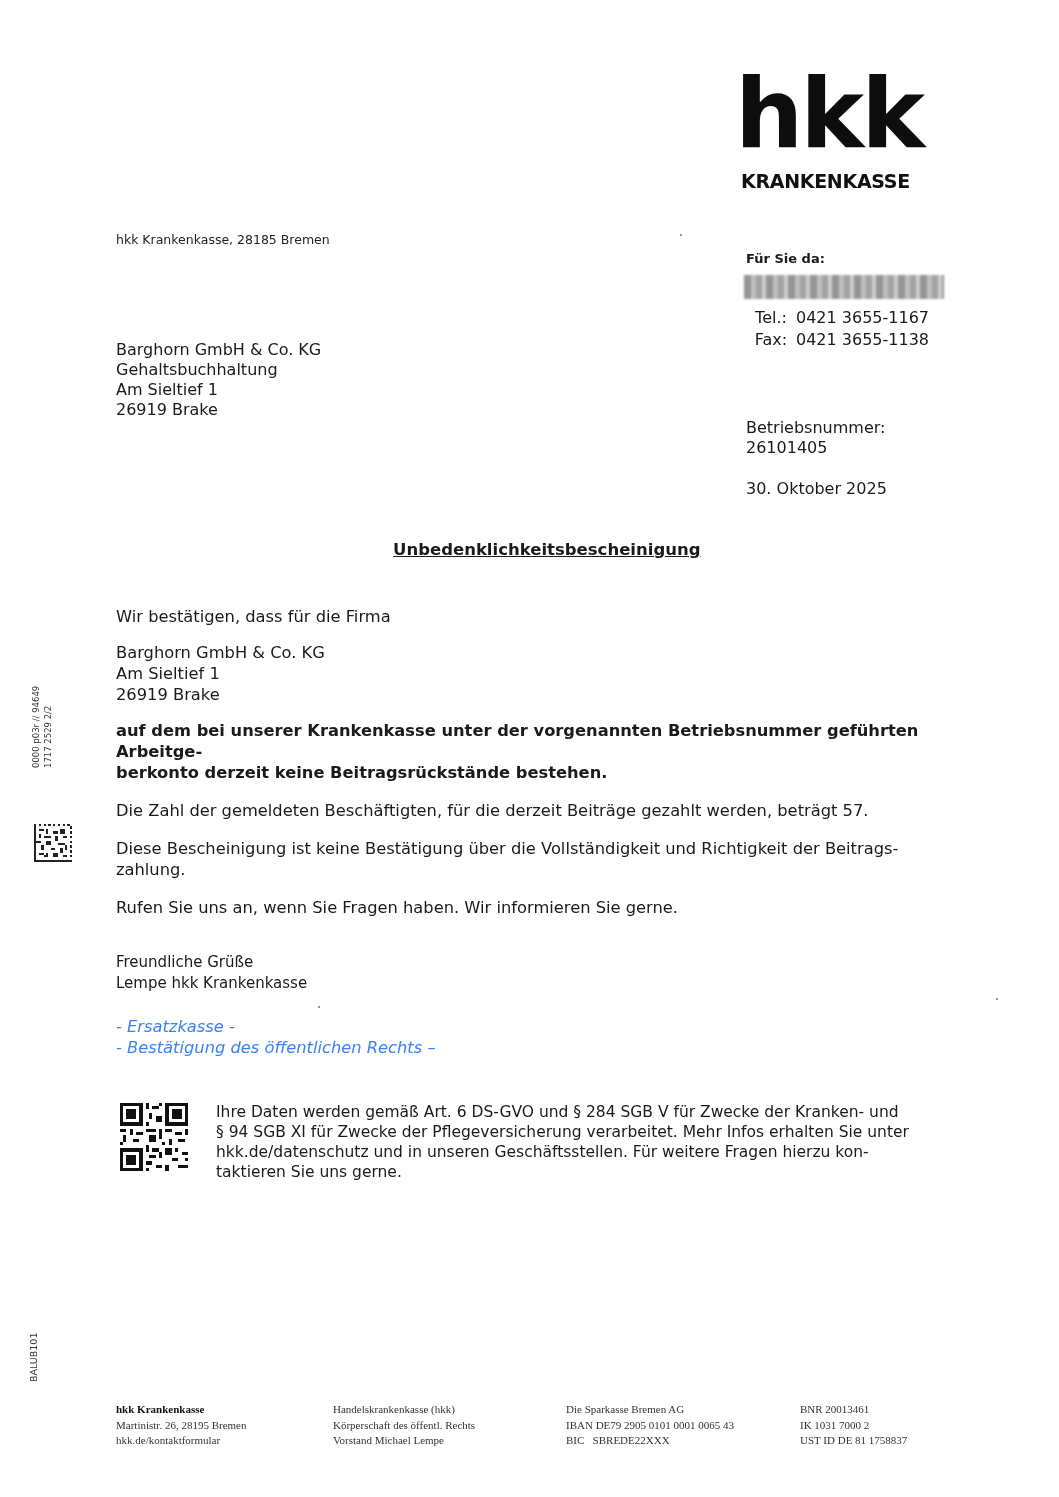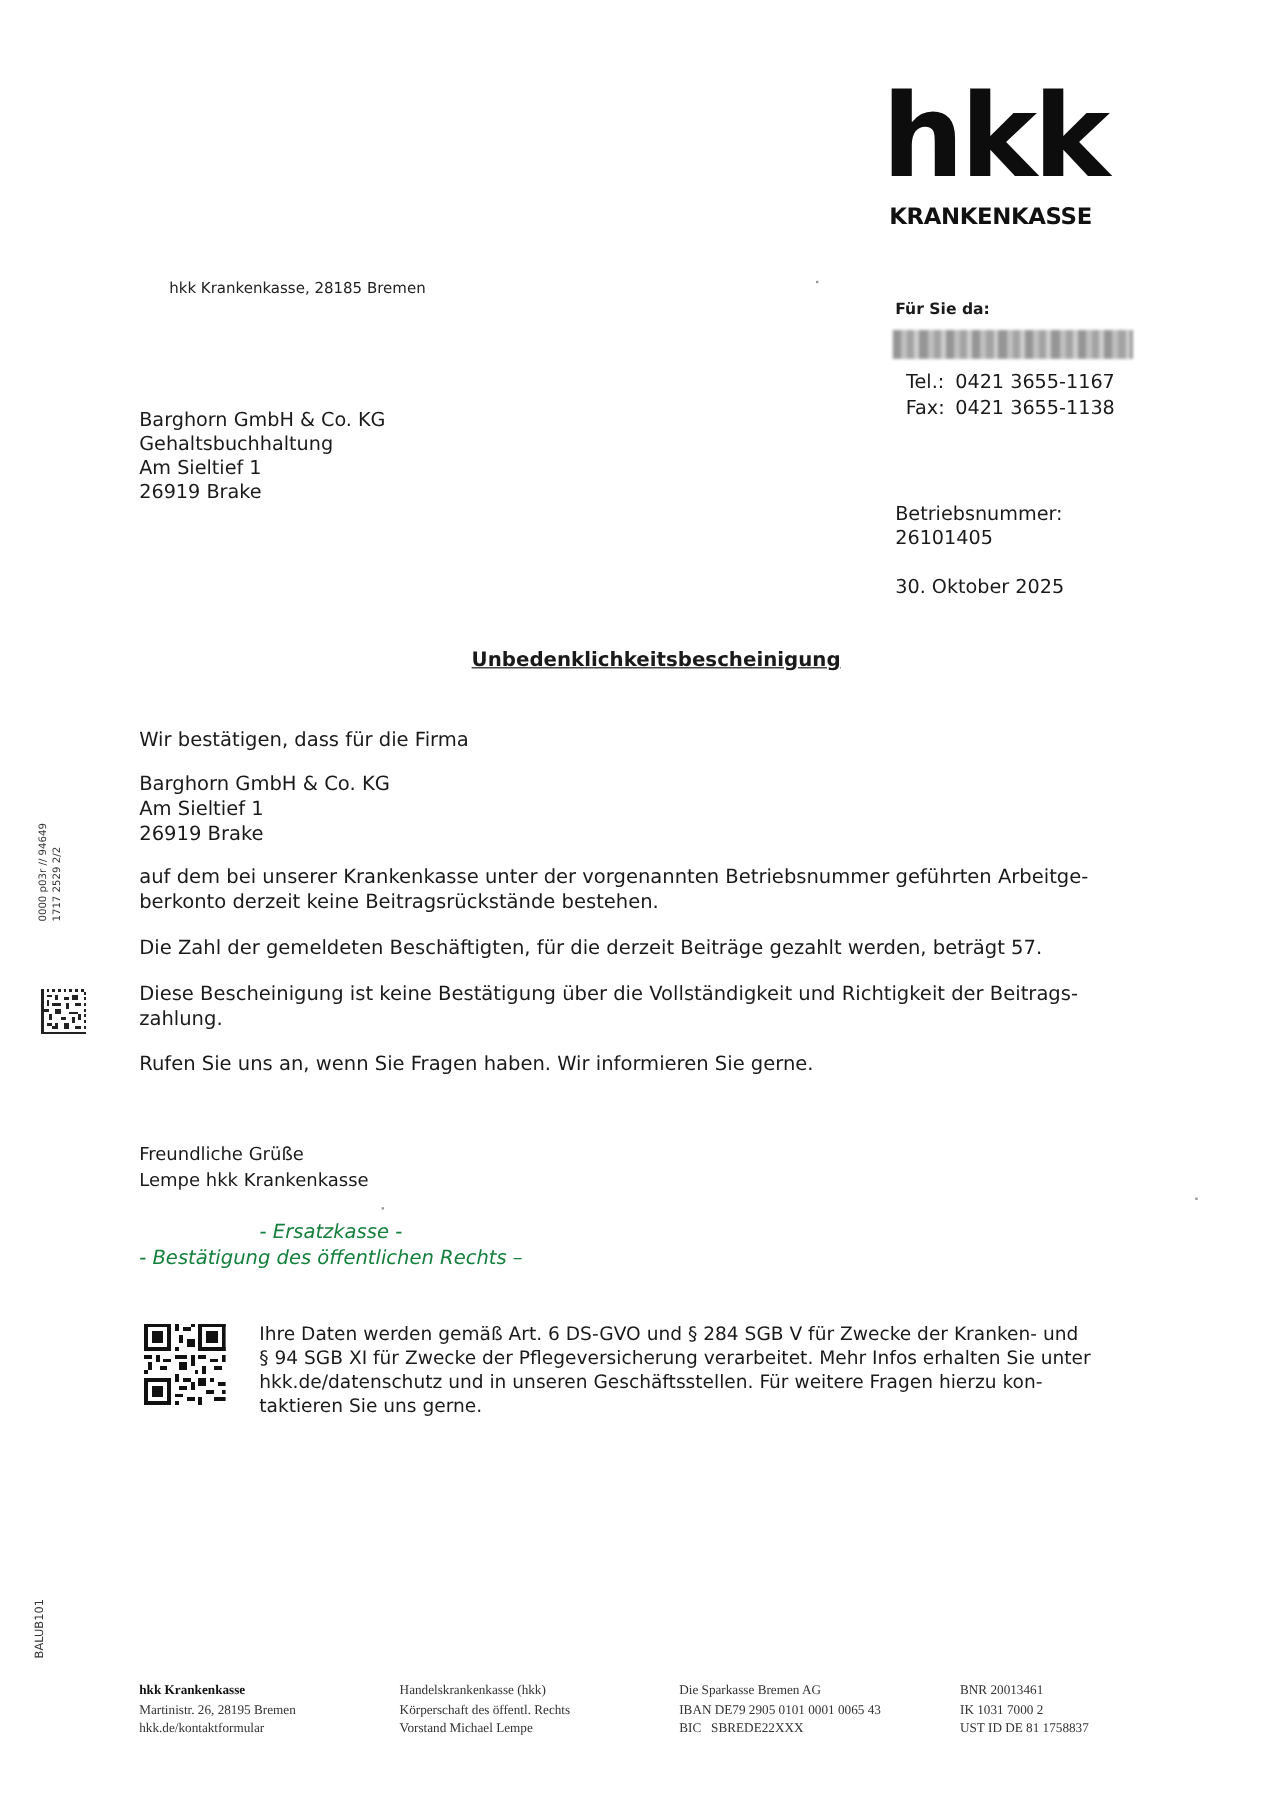--- a/index.html
+++ b/index.html
@@ -2,38 +2,38 @@
 <html><head>
 <meta charset="utf-8">
 <style>
   html, body { margin:0; padding:0; background:#ffffff; }
   body { width:1059px; height:1497px; position:relative; overflow:hidden;
          font-family:"DejaVu Sans", sans-serif; color:#1a1a1a; }
   .abs { position:absolute; }
   .logo-hkk { left:735px; top:66px; font-family:"DejaVu Sans", sans-serif; font-weight:bold;
               font-size:96px; line-height:96px; letter-spacing:-3px; color:#0d0d0d; }
   .logo-sub { left:741px; top:170px; font-weight:bold; font-size:19px; letter-spacing:-0.3px; color:#111; }
-  .sender-line { left:116px; top:232px; font-size:12.5px; color:#222;margin-left:25px; }
+  .sender-line { left:116px; top:232px; font-size:12.5px; color:#222; }
   .contact { left:746px; top:248px; font-size:16px; line-height:22px; }
   .contact .title { font-weight:bold; font-size:13px; }
   .blurred { width:200px; height:24px; margin:5px 0 8px -2px;
              background:
                repeating-linear-gradient(90deg, #8a8a8a 0 7px, #b8b8b8 7px 12px, #9a9a9a 12px 18px, #c8c8c8 18px 22px),
                #aaa; filter:blur(1.2px); opacity:0.9; }
   .contact-row { display:flex;text-align:center; }
   .contact-row .lbl { width:50px; }
   .recipient { left:116px; top:340px; font-size:16px; line-height:20px; }
   .meta { left:746px; top:418px; font-size:16px; line-height:20px; }
   .date { left:746px; top:479px; font-size:16px; }
   .subject { left:393px; top:540px; font-size:16.5px; font-weight:bold; text-decoration:underline; }
   .body { left:116px; top:606px; width:860px; font-size:16.3px; line-height:21px; }
   .body p { margin:0 0 15px 0; }
   .body .addr { margin:0 0 15px 0; line-height:21px; }
   .closing { left:116px; top:952px; font-size:15px; line-height:21px; }
-  .legal { left:116px; top:1016px; font-size:16.3px; line-height:21px; font-style:italic; color:#15803d;text-align:center; }
+  .legal { left:116px; top:1016px; font-size:16.3px; line-height:21px; font-style:italic; color:#3b82f6; }
   .qr-main { left:120px; top:1103px; width:68px; height:68px; }
   .privacy { left:216px; top:1102px; width:770px; font-size:15.5px; line-height:20px; }
   .footer { top:1402px; font-size:11px; line-height:15.5px; color:#333;font-family:Liberation Serif, serif; }
   .footer .b { font-weight:bold; color:#111; }
   .side-code { left:22px; top:690px; width:50px; height:140px; }
   .side-code .rot { position:absolute; left:0; top:0; transform-origin:left top;
                     transform:rotate(-90deg) translate(-78px, 8px); font-size:8.5px; line-height:12px;
                     white-space:nowrap; color:#333; }
   .matrix { left:34px; top:824px; width:38px; height:38px; }
   .side-ref { left:28px; top:1330px; width:20px; height:80px; }
@@ -77,21 +77,21 @@
 
 <div class="abs subject">Unbedenklichkeitsbescheinigung</div>
 
 <div class="abs body">
   <p>Wir bestätigen, dass für die Firma</p>
   <div class="addr">
     <div>Barghorn GmbH &amp; Co. KG</div>
     <div>Am Sieltief 1</div>
     <div>26919 Brake</div>
   </div>
-  <p style="margin-bottom:17px;">
+  <p style="margin-bottom:17px;font-weight:bold;">
     <span>auf dem bei unserer Krankenkasse unter der vorgenannten Betriebsnummer geführten Arbeitge-</span><br>
     <span>berkonto derzeit keine Beitragsrückstände bestehen.</span>
   </p>
   <p style="margin-bottom:17px;">
     <span>Die Zahl der gemeldeten Beschäftigten, für die derzeit Beiträge gezahlt werden, beträgt 57.</span>
   </p>
   <p style="margin-bottom:17px;">
     <span>Diese Bescheinigung ist keine Bestätigung über die Vollständigkeit und Richtigkeit der Beitrags-</span><br>
     <span>zahlung.</span>
   </p>

